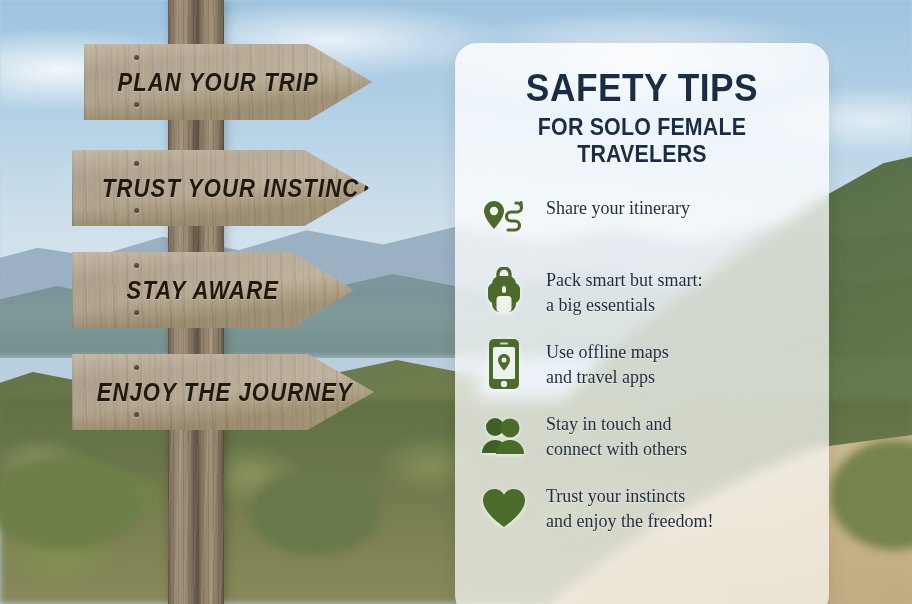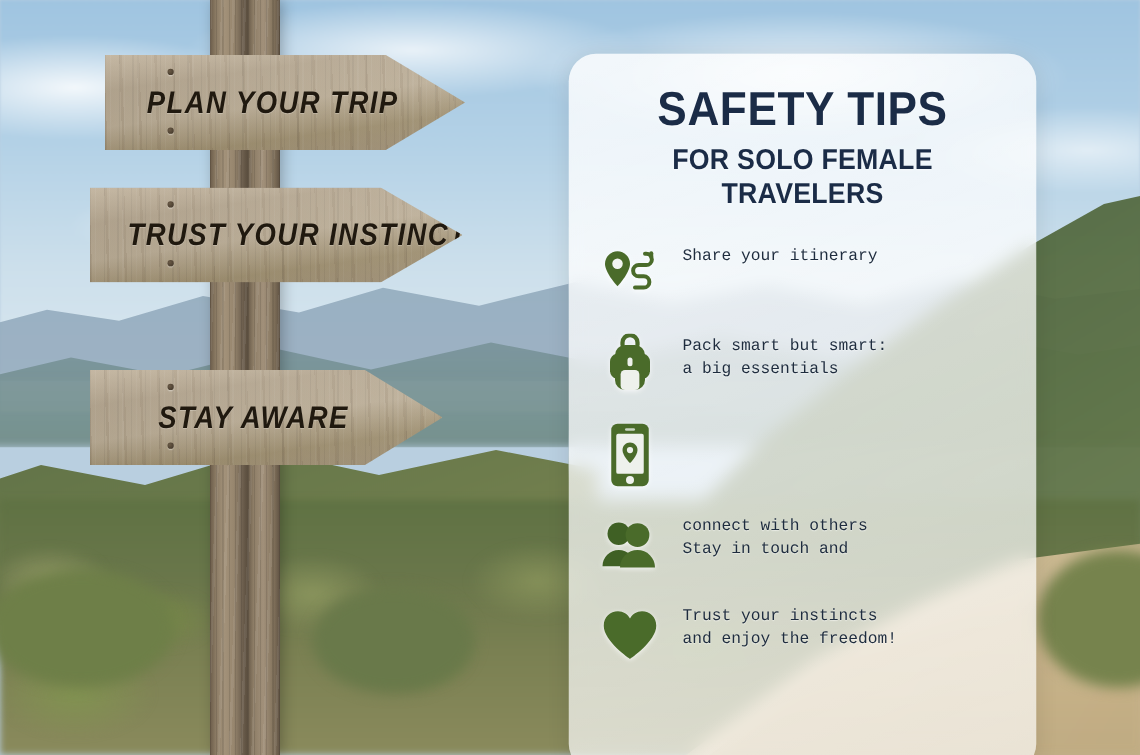--- a/index.html
+++ b/index.html
@@ -130,21 +130,21 @@
     text-shadow:0 1px 0 rgba(255,255,255,.22);
   }
   .screw {
     position:absolute; width:5px; height:5px; border-radius:50%;
     background:radial-gradient(circle at 35% 35%, #6a5a46, #3e3428);
     box-shadow:0 1px 1px rgba(255,255,255,.35);
   }
 
   #sign1 { left:84px;  top:44px;  width:288px; }
   #sign2 { left:72px;  top:150px; width:298px; }
-  #sign3 { left:72px;  top:252px; width:282px;margin-top:44px; }
+  #sign3 { left:72px;  top:252px; width:282px; }
   #sign4 { left:72px;  top:354px; width:302px; }
 
   #sign1 .sign-text { padding-left:38px; }
   #sign2 .sign-text { padding-left:34px; }
   #sign3 .sign-text { padding-left:62px; }
   #sign4 .sign-text { padding-left:28px; }
 
   .heart-glyph { font-size:26px; letter-spacing:0; }
 
   
@@ -182,22 +182,22 @@
   #tips-list { margin-top:26px; }
   .tip-row {
     display:flex; align-items:flex-start; gap:19px; margin-bottom:20px;
   }
   .tip-icon {
     width:46px; min-width:46px; height:52px;
     display:flex; align-items:center; justify-content:center;
     filter:drop-shadow(0 1px 2px rgba(255,255,255,.75));
   }
   .tip-text {
-    font-family:Liberation Mono, monospace;
-    font-size:13px;
+    font-family:Liberation Serif, serif;
+    font-size:18px;
     line-height:1.38;
     color:#1e2c3e;
     padding-top:2px;
     text-shadow:0 1px 1px rgba(255,255,255,.55);
   }
   .tip-text span { display:block; }
 </style>
 </head>
 <body>
 
@@ -229,20 +229,26 @@
     <span class="screw" style="left:62px; top:58px;"></span>
     <span class="sign-text">TRUST YOUR INSTINCTS</span>
   </div>
 
   <div class="sign" id="sign3">
     <span class="screw" style="left:62px; top:11px;"></span>
     <span class="screw" style="left:62px; top:58px;"></span>
     <span class="sign-text">STAY AWARE</span>
   </div>
 
+  <div class="sign" id="sign4">
+    <span class="screw" style="left:62px; top:11px;"></span>
+    <span class="screw" style="left:62px; top:58px;"></span>
+    <span class="sign-text">ENJOY THE JOURNEY</span>
+    <span class="sign-text heart-glyph" style="padding-left:14px;">♡</span>
+  </div>
 
   <div id="tips-panel">
 
     <div id="panel-title">SAFETY TIPS</div>
     <div id="panel-subtitle">FOR SOLO FEMALE TRAVELERS</div>
 
     <div id="tips-list">
 
       <div class="tip-row">
         <div class="tip-icon">
@@ -280,34 +286,38 @@
         <div class="tip-icon">
           <svg width="36" height="52" viewBox="0 0 36 52" aria-hidden="true">
             <rect x="3" y="1" width="30" height="50" rx="5" fill="#4a6b2a"></rect>
             <rect x="7" y="9" width="22" height="32" rx="1.5" fill="#eef1ec"></rect>
             <rect x="14" y="4.5" width="8" height="2" rx="1" fill="#c9d5c2"></rect>
             <circle cx="18" cy="46" r="3.2" fill="#eef1ec"></circle>
             <path d="M18 16 c-3.4 0-6 2.6-6 6 c0 4.6 6 10.5 6 10.5 s6-5.9 6-10.5 c0-3.4-2.6-6-6-6 z" fill="#4a6b2a"></path>
             <circle cx="18" cy="22" r="2.5" fill="#eef1ec"></circle>
           </svg>
         </div>
+        <div class="tip-text">
+          <span>Use offline maps</span>
+          <span>and travel apps</span>
+        </div>
       </div>
 
       <div class="tip-row">
         <div class="tip-icon">
           <svg width="46" height="40" viewBox="0 0 46 40" aria-hidden="true">
             <circle cx="14" cy="11" r="9" fill="#3f6024"></circle>
             <path d="M1 37 a13 13 0 0 1 26 0 z" fill="#3f6024"></path>
             <circle cx="29" cy="12" r="9.5" fill="#4a6b2a"></circle>
             <path d="M15 38 a14 14 0 0 1 28 0 z" fill="#4a6b2a"></path>
           </svg>
         </div>
         <div class="tip-text">
+          <span>Stay in touch and</span>
           <span>connect with others</span>
-          <span>Stay in touch and</span>
         </div>
       </div>
 
       <div class="tip-row">
         <div class="tip-icon">
           <svg width="46" height="42" viewBox="0 0 46 42" aria-hidden="true">
             <path d="M23 40 C23 40 2 26 2 13.5 C2 6.6 7.2 2 13.4 2 C17.6 2 21.2 4.3 23 7.8
                      C24.8 4.3 28.4 2 32.6 2 C38.8 2 44 6.6 44 13.5 C44 26 23 40 23 40 z" fill="#4a6b2a"></path>
           </svg>
         </div>

